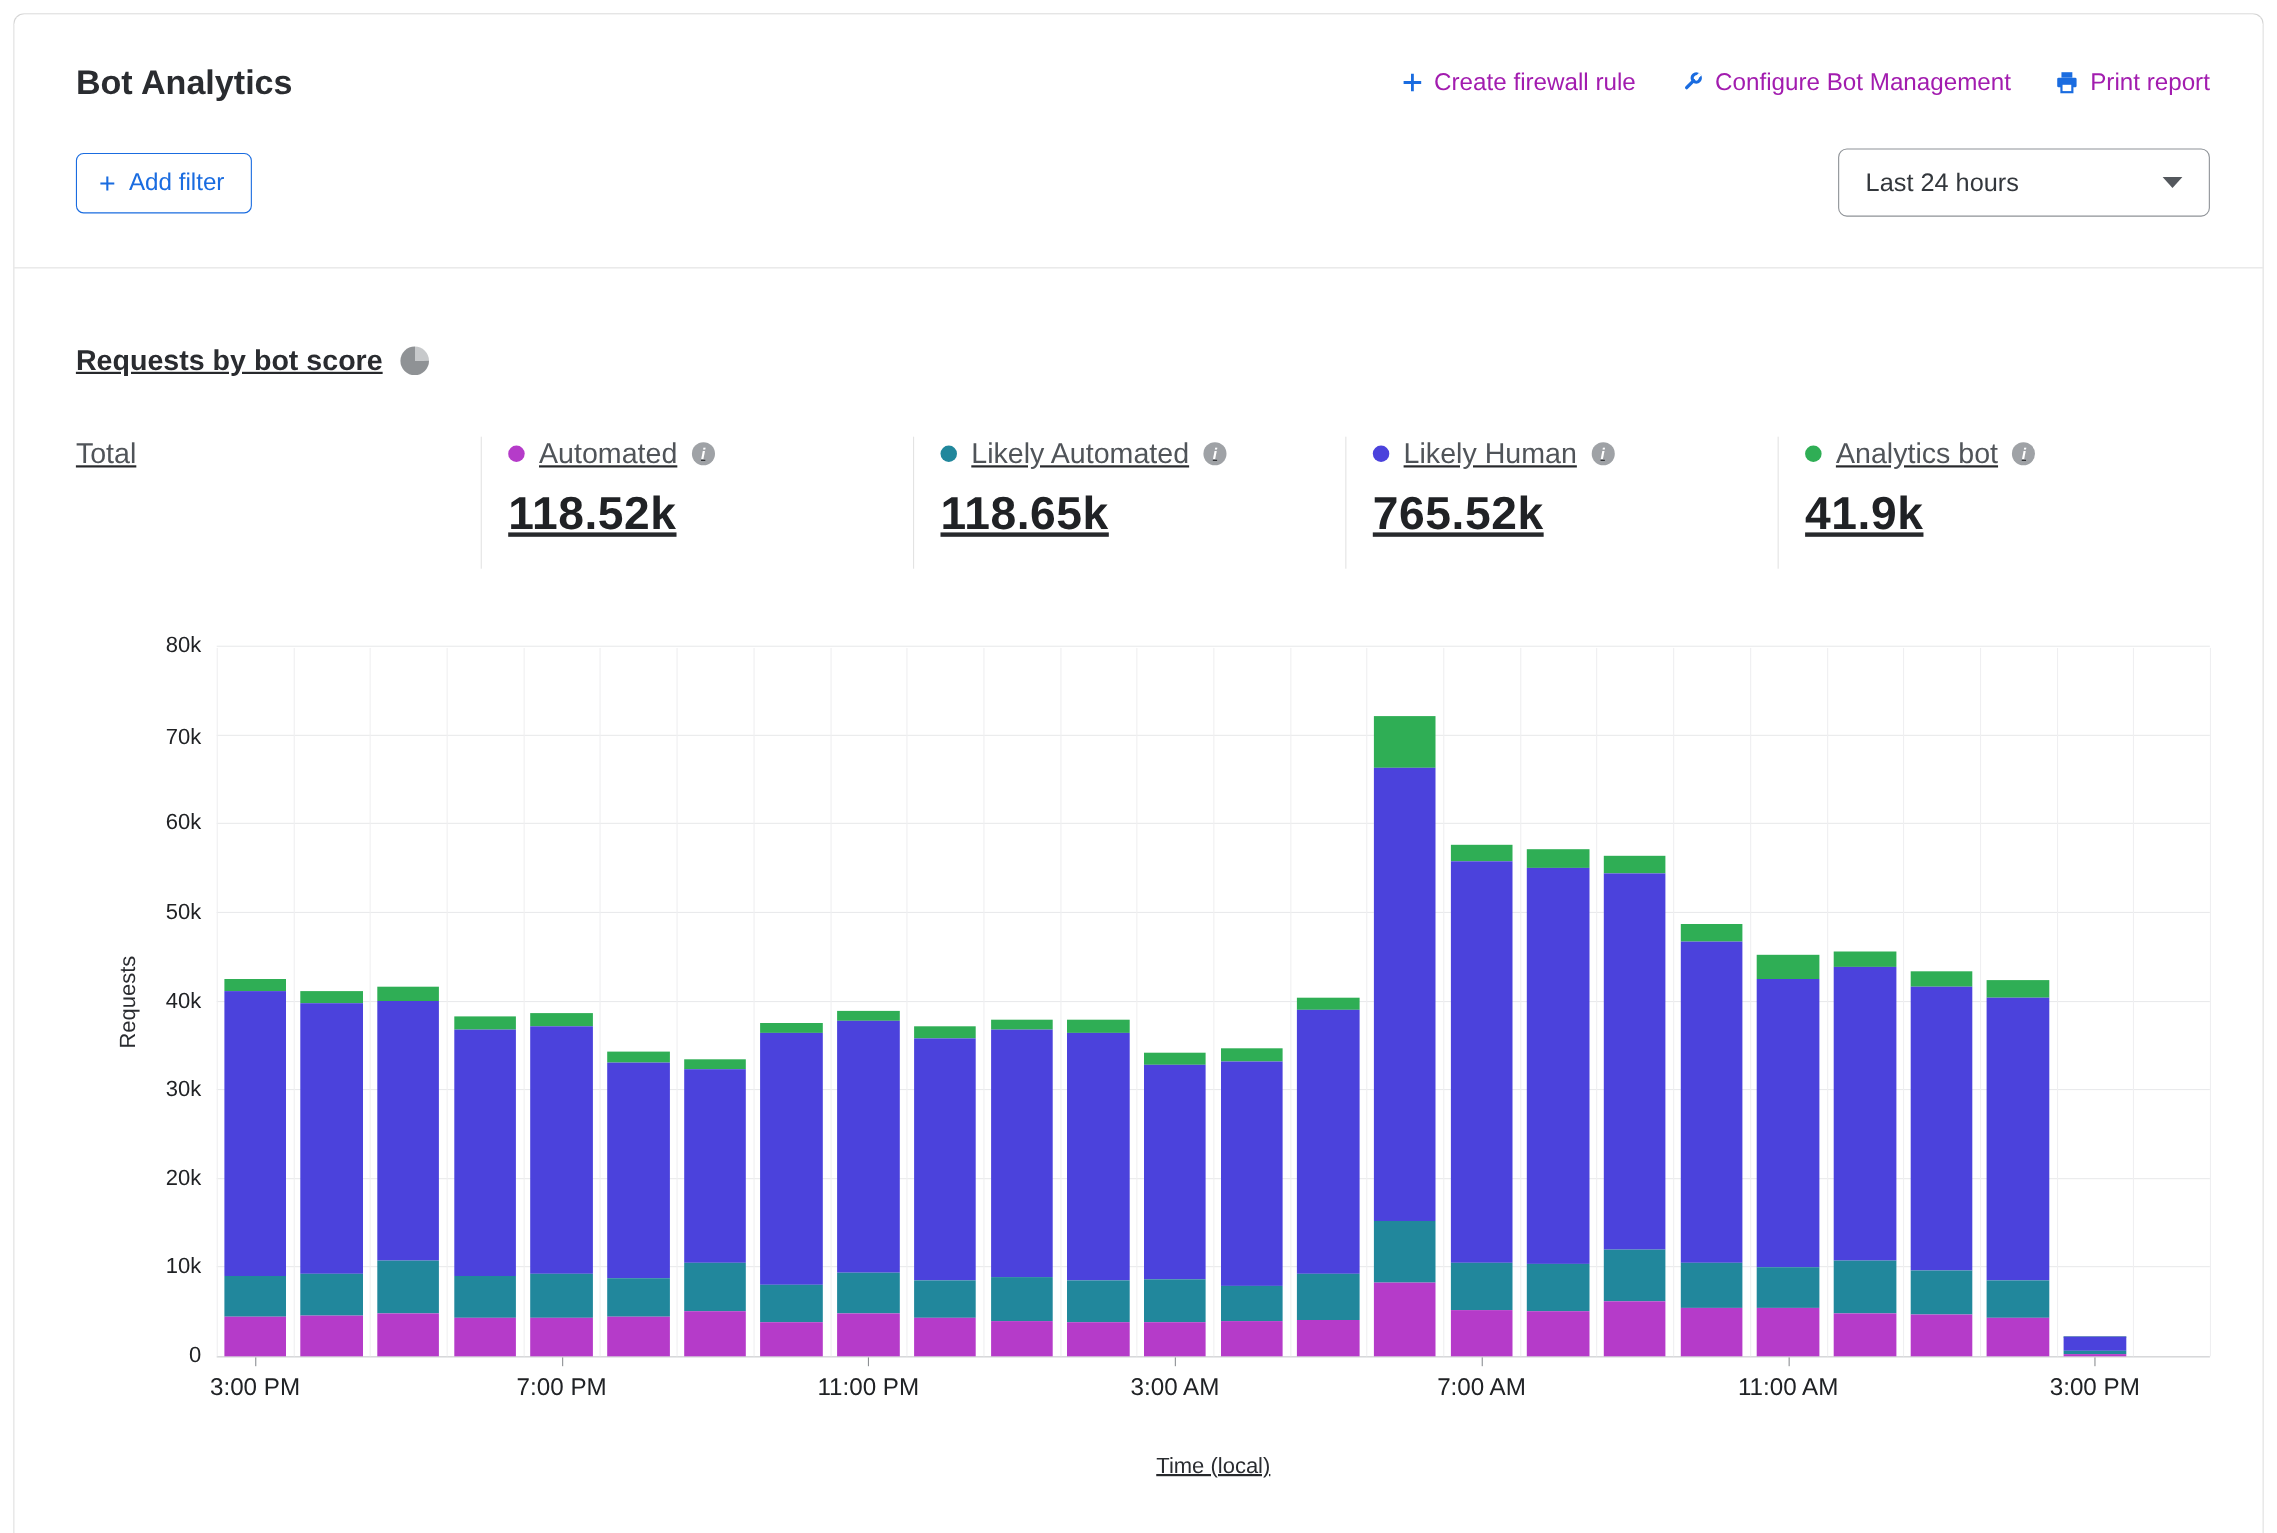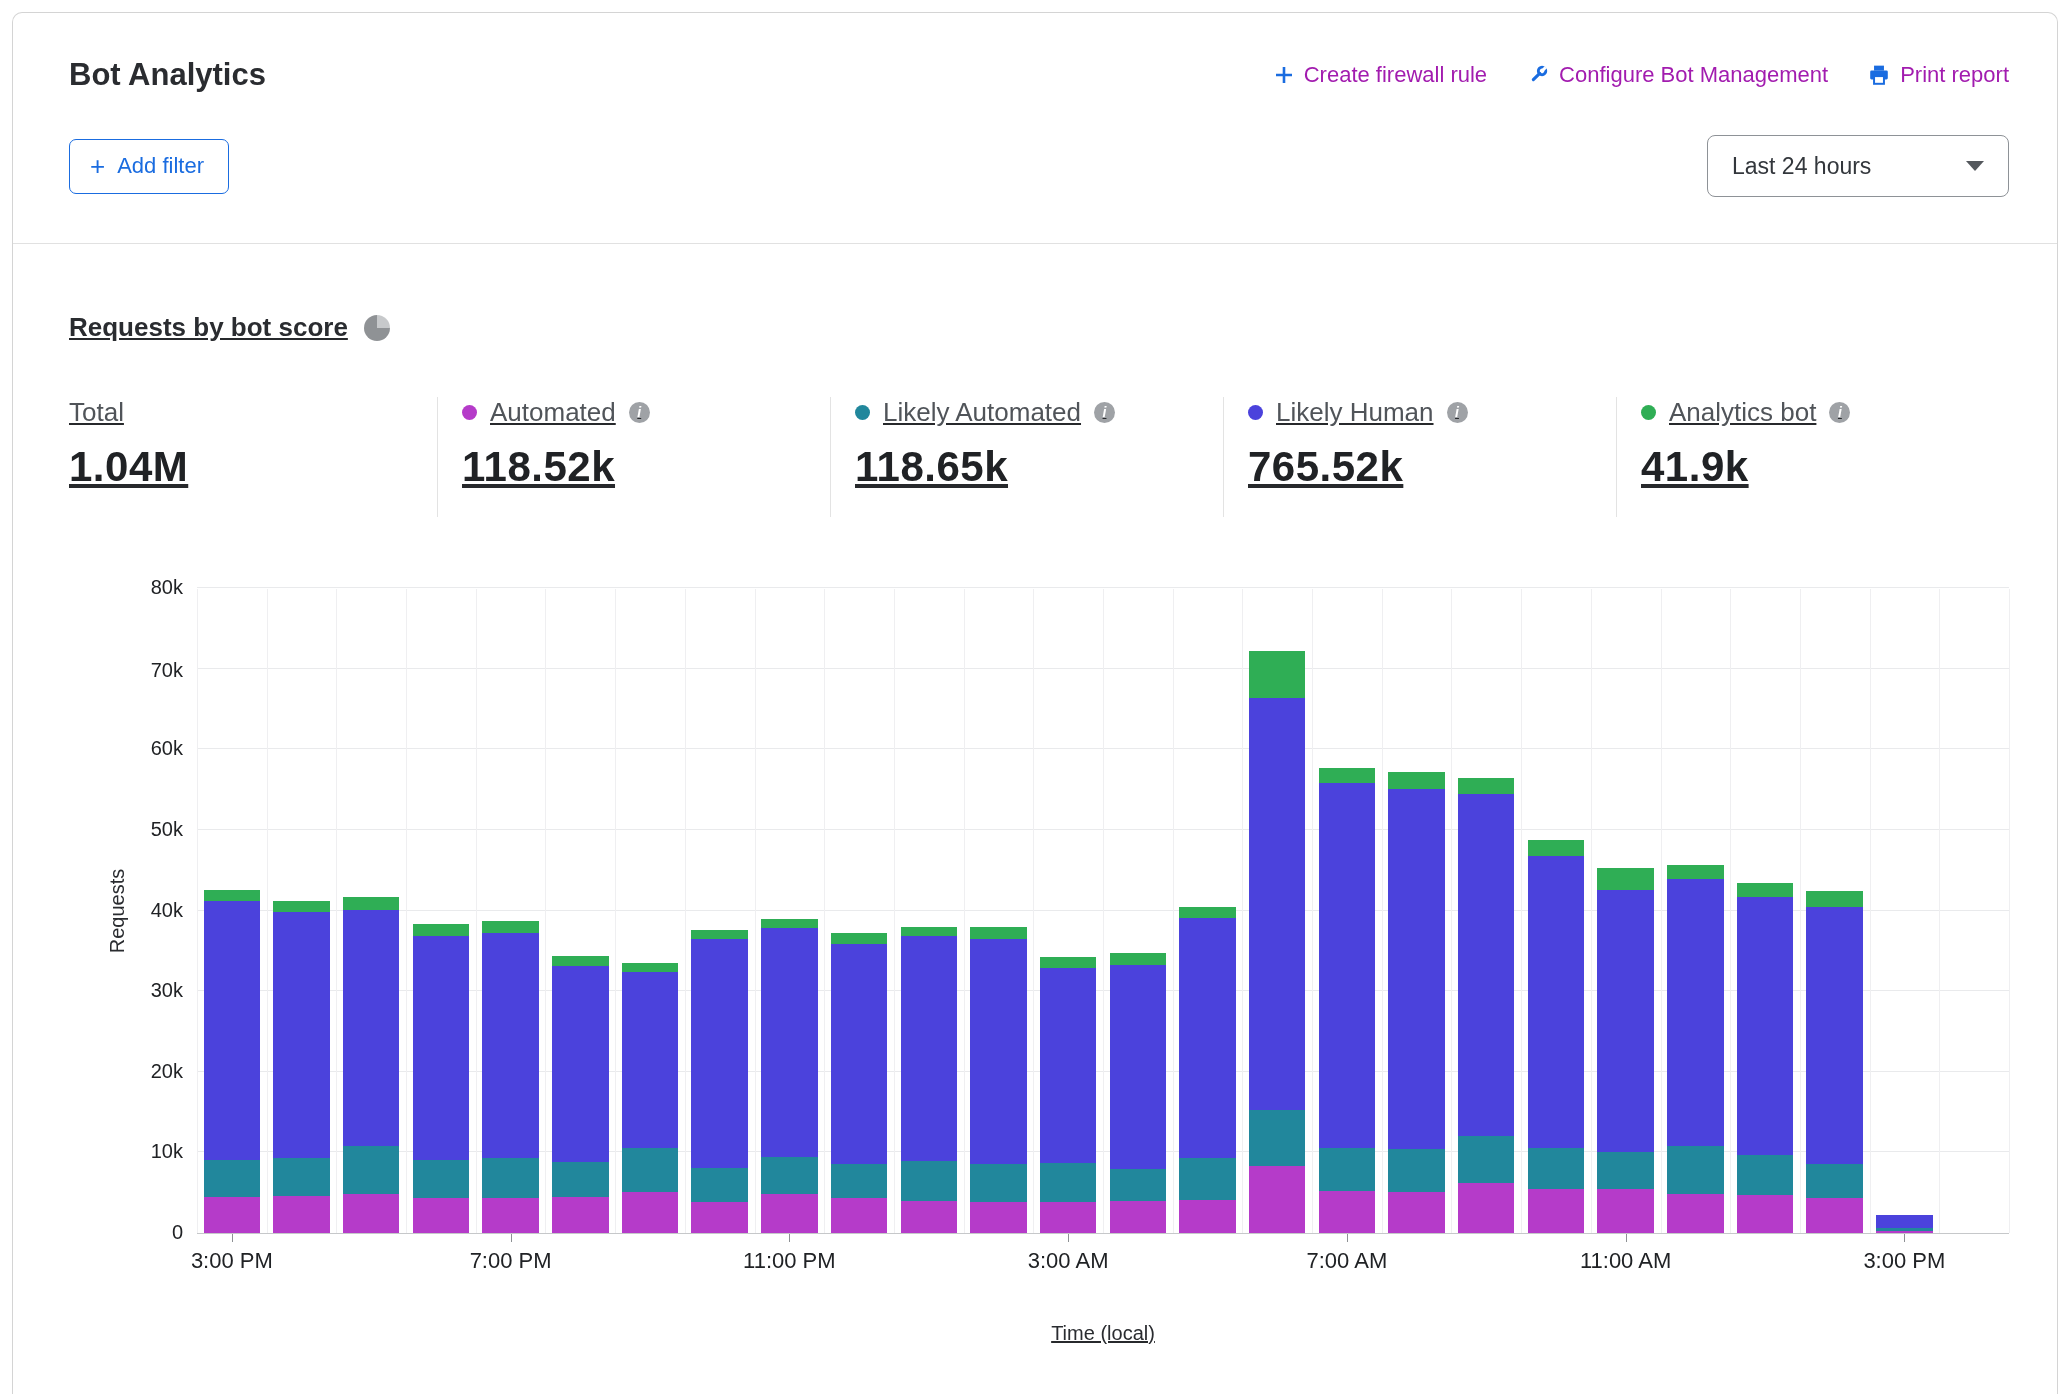--- a/index.html
+++ b/index.html
@@ -30,21 +30,21 @@
   .action svg { display:block; }
   .filter-row { display:flex; justify-content:space-between; align-items:center; margin-top:42px; }
   .add-filter-btn {
     display:flex; align-items:center; gap:12px;
     background:#fff; border:1px solid #1a6ce0; border-radius:7px;
     color:#1a6ce0; font-size:22px; padding:13px 24px 14px 20px;
     font-family:inherit; cursor:pointer;
   }
   .add-filter-btn .plus-glyph { font-size:26px; line-height:20px; font-weight:400; }
   .time-select {
-    width:302px; height:62px;
+    width:338px; height:62px;
     border:1px solid #8e9297; border-radius:8px;
     display:flex; align-items:center; justify-content:space-between;
     padding:0 24px; font-size:23px; color:#33373c; cursor:pointer; background:#fff;
   }
   .caret {
     width:0; height:0;
     border-left:9px solid transparent; border-right:9px solid transparent;
     border-top:10px solid #54585d;
   }
   .divider { height:1px; background:#e1e1e1; margin-top:46px; }
@@ -161,21 +161,20 @@
     <div class="section-title-row">
       <h2 class="section-title">Requests by bot score</h2>
       <span class="pie-icon"></span>
     </div>
 
     <div class="stats-row">
       <div class="stat">
         <div class="stat-label-row">
           <span class="stat-label">Total</span>
         </div>
-        <div class="stat-value">1.04M</div>
       </div>
       <div class="stat">
         <div class="stat-label-row">
           <span class="dot" style="background: rgb(181, 59, 201);"></span>
           <span class="stat-label">Automated</span>
           <span class="info-icon">i</span>
         </div>
         <div class="stat-value">118.52k</div>
       </div>
       <div class="stat">

